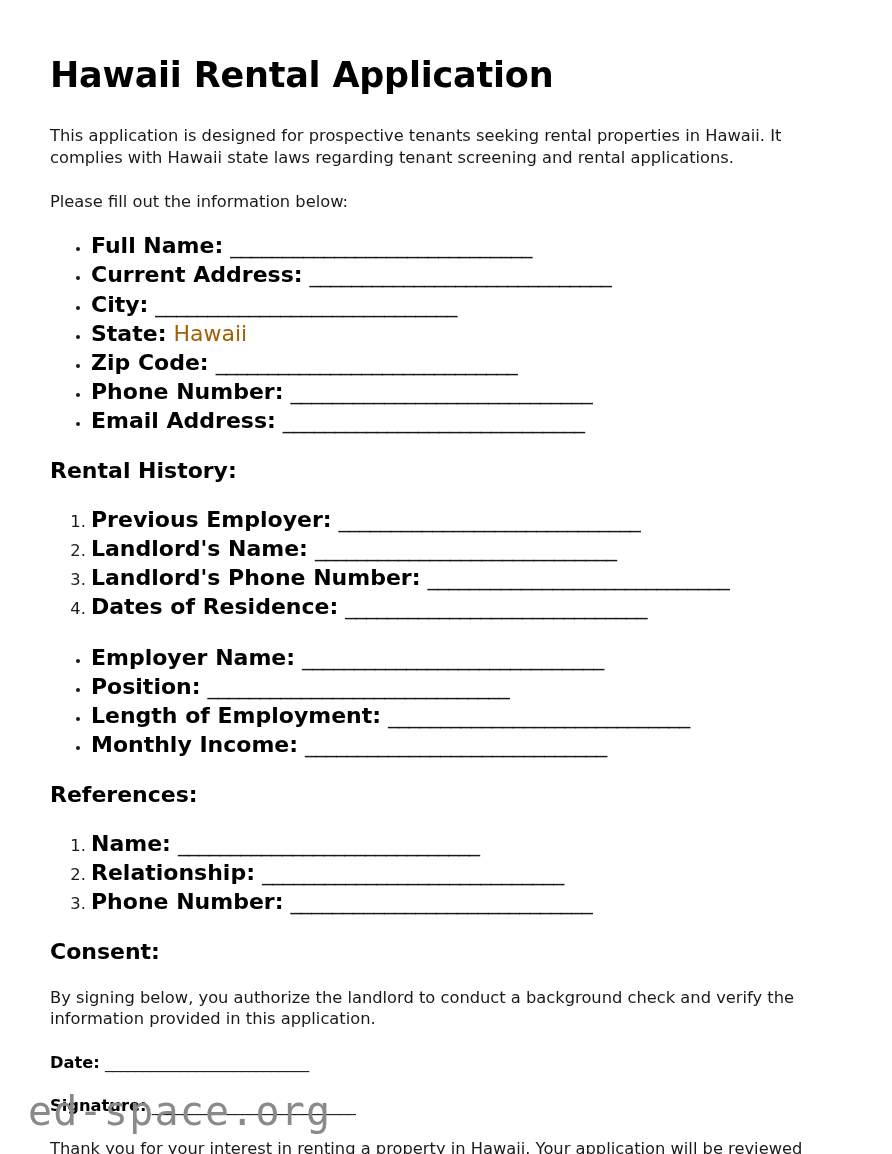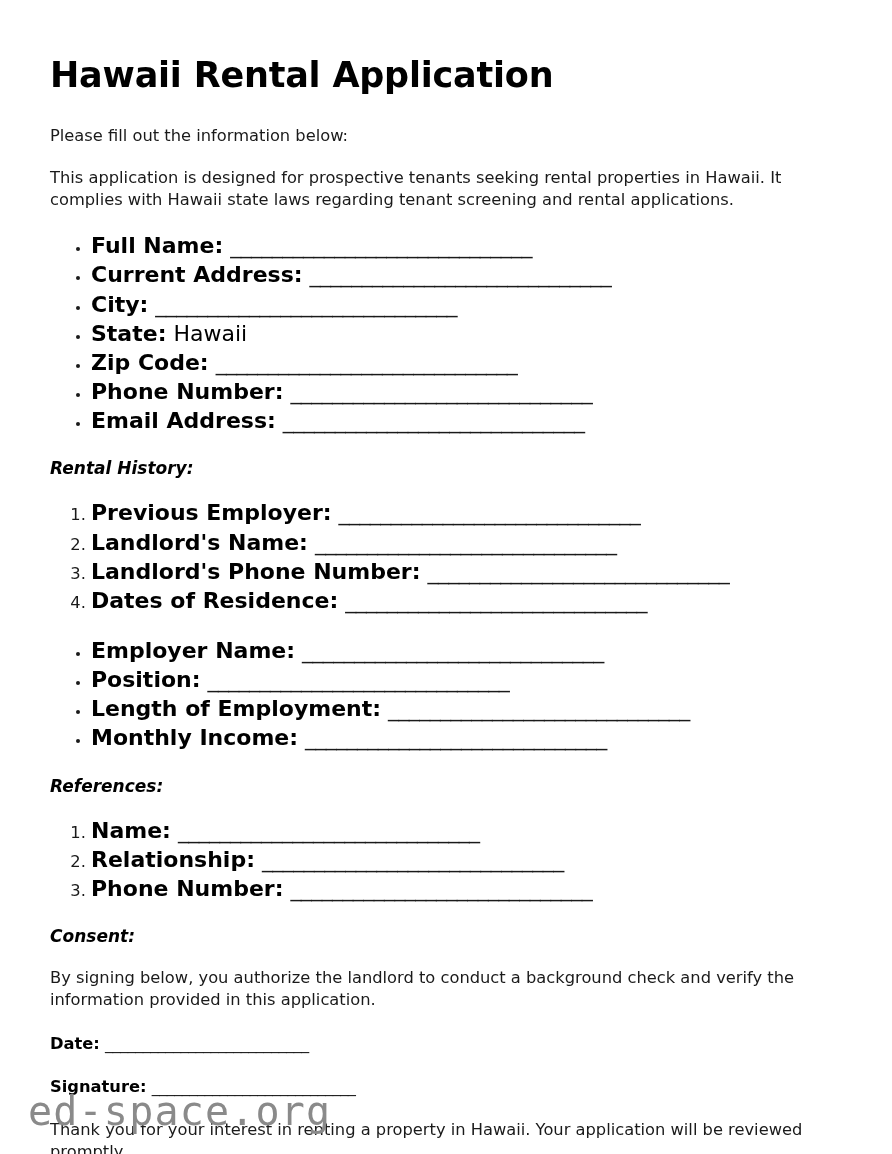--- a/index.html
+++ b/index.html
@@ -40,26 +40,25 @@
   p.para {
     font-size: 16.3px;
     line-height: 1.33;
     margin: 0 0 22px 0;
     color: #1a1a1a;
   }
   p.para.tight {
     margin-bottom: 20px;
   }
   h2.section {
-    font-size: 17px;
+    font-size: 22px;
     font-weight: bold;
     margin: 0 0 20px 0;
     line-height: 1.3;
     color: #000000;
-    font-style: italic;
   }
   ul.fields, ol.fields {
     margin: 0 0 22px 0;
     padding-left: 41px;
     font-size: 22px;
     line-height: 1.28;
   }
   ul.fields { list-style-type: disc; }
   ol.fields { list-style-type: decimal; }
   ul.fields li, ol.fields li {
@@ -73,21 +72,21 @@
     font-weight: bold;
     color: #000000;
   }
   .blank {
     letter-spacing: -0.6px;
     font-weight: normal;
     color: #1a1a1a;
   }
   .val {
     font-weight: normal;
-    color: #000000;
+    color: #a16207;
   }
   p.sigline {
     font-size: 16.3px;
     line-height: 1.3;
     margin: 0 0 22px 0;
   }
   .watermark {
     position: absolute;
     left: 28px;
     top: 1088px;
@@ -99,23 +98,23 @@
   }
 </style>
 </head>
 <body>
 
 <div class="page">
   <div class="content">
 
     <h1 class="doc-title">Hawaii Rental Application</h1>
 
+    <p class="para">This application is designed for prospective tenants seeking rental properties in Hawaii. It complies with Hawaii state laws regarding tenant screening and rental applications.</p>
+
     <p class="para tight">Please fill out the information below:</p>
-
-    <p class="para">This application is designed for prospective tenants seeking rental properties in Hawaii. It complies with Hawaii state laws regarding tenant screening and rental applications.</p>
 
     <ul class="fields">
       <li><span class="lbl">Full Name:</span> <span class="blank">_____________________________</span></li>
       <li><span class="lbl">Current Address:</span> <span class="blank">_____________________________</span></li>
       <li><span class="lbl">City:</span> <span class="blank">_____________________________</span></li>
       <li><span class="lbl">State:</span> <span class="val">Hawaii</span></li>
       <li><span class="lbl">Zip Code:</span> <span class="blank">_____________________________</span></li>
       <li><span class="lbl">Phone Number:</span> <span class="blank">_____________________________</span></li>
       <li><span class="lbl">Email Address:</span> <span class="blank">_____________________________</span></li>
     </ul>

